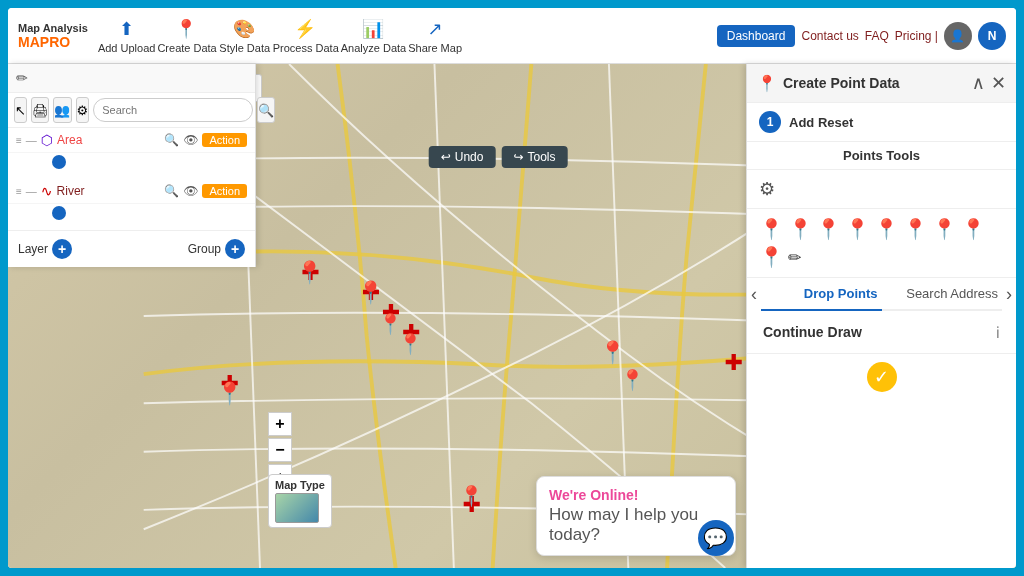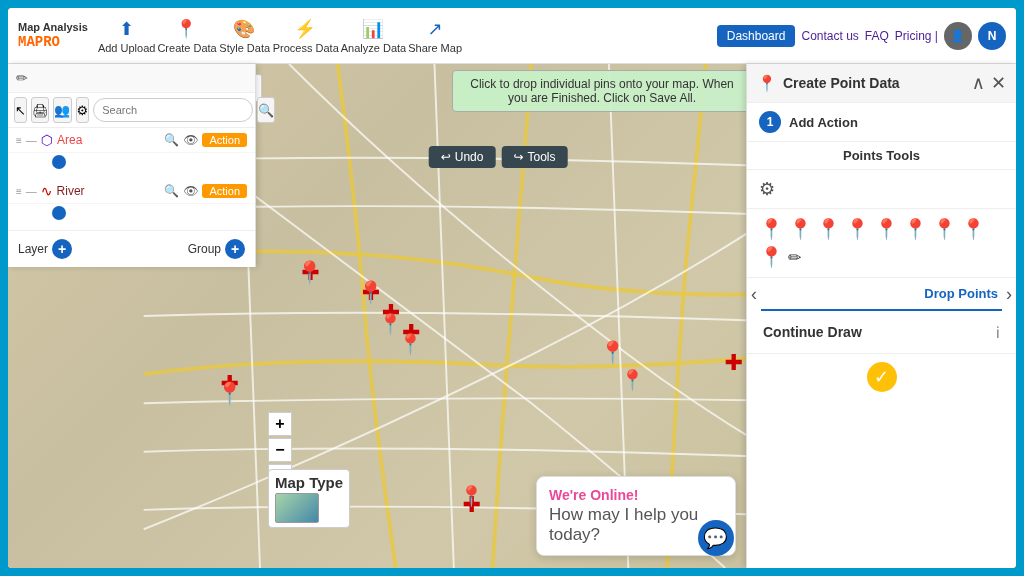--- a/index.html
+++ b/index.html
@@ -6,27 +6,27 @@
     body { width: 1024px; height: 576px; overflow: hidden; font-family: Arial, sans-serif; background: #0099cc; }
 
     .outer-frame { width: 1024px; height: 576px; background: #0099cc; padding: 8px; }
     .inner { width: 100%; height: 100%; background: #fff; position: relative; overflow: hidden; border-radius: 4px; }
 
     
     .top-nav { display: flex; align-items: center; background: #fff; border-bottom: 1px solid #ddd; padding: 4px 10px; height: 56px; gap: 2px; }
     .brand { display: flex; flex-direction: column; margin-right: 8px; }
     .brand-top { font-size: 11px; color: #333; font-weight: bold; }
     .brand-bottom { font-size: 14px; font-weight: bold; color: #1565c0; }
-    .brand-bottom span { color: #ff6600; font-family: Liberation Mono, monospace; }
+    .brand-bottom span { color: #ff6600; }
     .nav-item { display: flex; flex-direction: column; align-items: center; font-size: 11px; color: #333; cursor: pointer; gap: 2px; min-width: 52px; }
     .nav-icon { font-size: 18px; color: #1565c0; }
     .nav-right { margin-left: auto; display: flex; align-items: center; gap: 6px; }
     .btn-dash { background: #1565c0; color: #fff; border: none; border-radius: 4px; padding: 4px 10px; font-size: 12px; cursor: pointer; }
     .btn-dash.active { background: #1565c0; }
-    .nav-right-link { font-size: 12px; color: #4c1d95; cursor: pointer; }
+    .nav-right-link { font-size: 12px; color: #7f1d1d; cursor: pointer; }
     .nav-avatar { width: 28px; height: 28px; border-radius: 50%; background: #666; display: flex; align-items: center; justify-content: center; color: #fff; font-size: 12px; font-weight: bold; }
     .nav-avatar-n { width: 28px; height: 28px; border-radius: 50%; background: #1565c0; display: flex; align-items: center; justify-content: center; color: #fff; font-size: 12px; font-weight: bold; }
 
     
     .main-area { display: flex; position: relative; height: calc(100% - 56px); }
 
     
     .left-panel { width: 248px; background: #fff; border-right: 1px solid #ddd; z-index: 100; position: absolute; left: 0; top: 0; height: auto; box-shadow: 2px 0 6px rgba(0,0,0,0.15); }
     .panel-header { display: flex; align-items: center; justify-content: space-between; padding: 6px 8px; border-bottom: 1px solid #eee; background: #f9f9f9; }
     .panel-title { font-size: 13px; font-weight: bold; color: #333; }
@@ -72,21 +72,21 @@
     .undo-redo { position: absolute; top: 82px; left: 50%; transform: translateX(-60%); display: flex; gap: 6px; z-index: 50; }
     .btn-undo { background: #37474f; color: #fff; border: none; border-radius: 4px; padding: 4px 12px; font-size: 12px; cursor: pointer; display: flex; align-items: center; gap: 4px; }
     .btn-redo { background: #37474f; color: #fff; border: none; border-radius: 4px; padding: 4px 12px; font-size: 12px; cursor: pointer; display: flex; align-items: center; gap: 4px; }
 
     
     .map-zoom { position: absolute; bottom: 80px; left: 260px; display: flex; flex-direction: column; gap: 2px; z-index: 50; }
     .zoom-btn { width: 24px; height: 24px; background: #fff; border: 1px solid #ccc; display: flex; align-items: center; justify-content: center; font-size: 16px; cursor: pointer; font-weight: bold; }
 
     
     .map-type-box { position: absolute; bottom: 40px; left: 260px; background: #fff; border: 1px solid #ccc; border-radius: 4px; padding: 4px 6px; z-index: 50; }
-    .map-type-label { font-size: 15px; font-weight: bold; color: #333; margin-bottom: 2px; }
+    .map-type-label { font-size: 11px; font-weight: bold; color: #333; margin-bottom: 2px; }
     .map-type-thumb { width: 44px; height: 30px; background: linear-gradient(135deg, #a8d4a8, #4488aa); border-radius: 2px; border: 1px solid #999; }
     .map-pin-plus { position: absolute; font-size: 22px; color: #cc0000; cursor: pointer; transform: translate(-50%, -100%); z-index: 40; }
 
     
     .street-overlay { position: absolute; top: 0; left: 0; width: 100%; height: 100%; pointer-events: none; }
 
     
     .right-panel { width: 270px; background: #fff; position: absolute; right: 0; top: 0; height: 100%; z-index: 100; box-shadow: -2px 0 6px rgba(0,0,0,0.15); border-left: 1px solid #ddd; }
     .rp-header { display: flex; align-items: center; padding: 8px 10px; border-bottom: 1px solid #eee; background: #f5f5f5; gap: 6px; }
     .rp-title { font-size: 14px; font-weight: bold; color: #333; flex: 1; }
@@ -267,23 +267,20 @@
           <path class="road" d="M300,0 Q310,250 320,520"></path>
           <path class="road" d="M480,0 Q490,250 500,520"></path>
           <path class="road" d="M650,0 Q660,250 670,520"></path>
           <path class="road" d="M0,350 Q400,340 760,350"></path>
 
           <path class="road" d="M0,50 Q200,200 400,350 Q500,430 600,520"></path>
           <path class="road" d="M150,0 Q300,150 500,300 Q620,390 760,460"></path>
           <path class="road" d="M760,80 Q600,200 400,300 Q200,400 0,480"></path>
         </svg>
 
-        <div class="map-toast">
-          <span>Click to drop individual pins onto your map. When you are Finished. Click on Save All.</span>
-        </div>
 
         <div class="map-toolbar" style="top:10px;">
           <div class="mt-btn">↖</div>
           <div class="mt-btn">🖨</div>
           <div class="mt-btn">👥</div>
           <div class="mt-btn">⚙</div>
           <input class="search-box" style="width: 90px;" placeholder="Search">
           <div class="mt-btn">🔍</div>
         </div>
 
@@ -329,21 +326,21 @@
     <div class="right-panel">
       <div class="rp-header">
         <span class="rp-pin-icon">📍</span>
         <span class="rp-title">Create Point Data</span>
         <span class="rp-minimize">∧</span>
         <span class="rp-close">✕</span>
       </div>
 
       <div class="rp-step">
         <div class="step-num">1</div>
-        <span class="step-label">Add Action</span>
+        <span class="step-label">Add Reset</span>
       </div>
 
       <div class="rp-tools-header">Points Tools</div>
 
       <div class="rp-gear-row">
         <span class="gear-icon">⚙</span>
       </div>
 
       <div class="rp-pins-row">
         <span style="color:#cc0000;font-size:20px;">📍</span>
@@ -355,20 +352,21 @@
         <span style="color:#ff66aa;font-size:20px;">📍</span>
         <span style="color:#ddaa00;font-size:20px;">📍</span>
         <span style="color:#cc6600;font-size:20px;">📍</span>
         <span class="pin-edit">✏</span>
       </div>
 
       <div class="rp-tabs-wrapper">
         <span class="rp-arrow">‹</span>
         <div class="rp-tabs" style="flex:1;">
           <div class="rp-tab active">Drop Points</div>
+          <div class="rp-tab">Search Address</div>
         </div>
         <span class="rp-arrow">›</span>
       </div>
 
       <div class="rp-continue">
         <span class="continue-label">Continue Draw</span>
         <span class="info-icon">ℹ</span>
       </div>
 
       <div class="rp-check-row">

